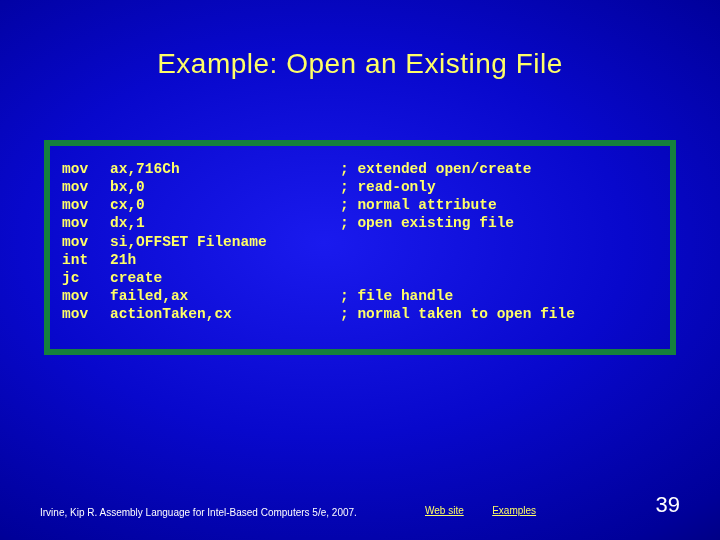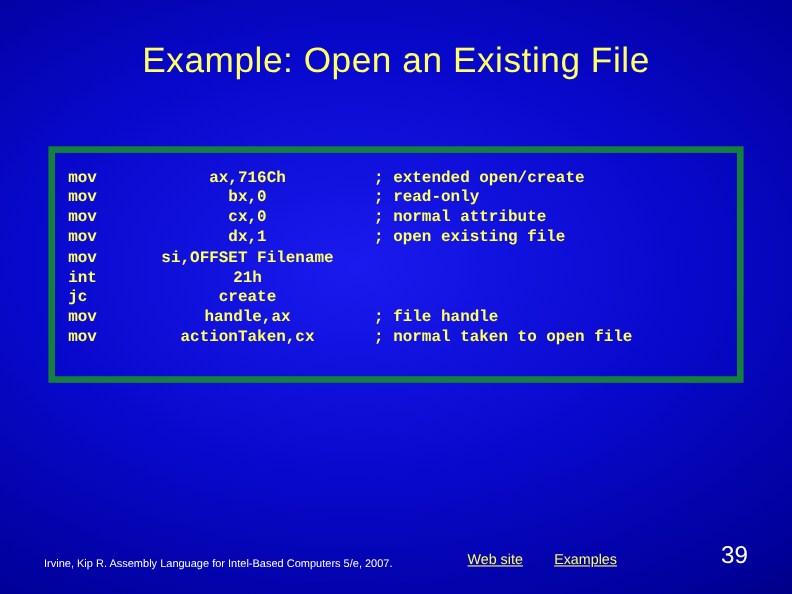--- a/index.html
+++ b/index.html
@@ -4,42 +4,42 @@
 <style>
   * { margin: 0; padding: 0; box-sizing: border-box; }
   html, body { width: 720px; height: 540px; overflow: hidden; }
   body {
     background: radial-gradient(ellipse 140% 120% at 45% 45%, #1a1aee 0%, #0808cc 30%, #000099 55%, #000044 80%, #000011 100%);
     font-family: Arial, Helvetica, sans-serif;
     position: relative;
   }
   .title {
     color: #ffff66;
-    font-size: 32px;
+    font-size: 28px;
     font-weight: 400;
     text-align: center;
-    padding-top: 36px;
+    padding-top: 48px;
     letter-spacing: 0.5px;
   }
   .code-box {
     margin: 60px 44px 0 44px;
     border: 6px solid #15803d;
     padding: 14px 12px 26px 12px;
   }
   .code-line {
     font-family: "Courier New", Courier, monospace;
     font-size: 14.5px;
     font-weight: bold;
     color: #ffff66;
     white-space: pre;
     line-height: 1.25;
     display: flex;
   }
   .col-inst { display: inline-block; width: 48px; }
-  .col-args { display: inline-block; width: 230px; text-align: center; }
+  .col-args { display: inline-block; width: 230px; }
   .col-comment { display: inline-block; text-align: center; }
   .footer {
     position: absolute;
     bottom: 22px;
     left: 0;
     width: 100%;
     display: flex;
     align-items: center;
   }
   .citation {
@@ -48,21 +48,21 @@
     padding-left: 40px;
     flex: 0 0 auto;
   }
   .links {
     position: absolute;
     left: 425px;
     bottom: 0;
   }
   .link {
     color: #ffff66;
-    font-size: 13px;
+    font-size: 10px;
     text-decoration: underline;
     margin-right: 24px;
     cursor: pointer;
   }
   .pagenum {
     position: absolute;
     right: 40px;
     bottom: 0;
     color: #ffffff;
     font-size: 22px;
@@ -74,21 +74,21 @@
 <h1 class="title">Example: Open an Existing File</h1>
 
 <div class="code-box">
   <div class="code-line"><span class="col-inst">mov</span><span class="col-args">ax,716Ch</span><span class="col-comment">; extended open/create</span></div>
   <div class="code-line"><span class="col-inst">mov</span><span class="col-args">bx,0</span><span class="col-comment">; read-only</span></div>
   <div class="code-line"><span class="col-inst">mov</span><span class="col-args">cx,0</span><span class="col-comment">; normal attribute</span></div>
   <div class="code-line"><span class="col-inst">mov</span><span class="col-args">dx,1</span><span class="col-comment">; open existing file</span></div>
   <div class="code-line"><span class="col-inst">mov</span><span class="col-args">si,OFFSET Filename</span><span class="col-comment"></span></div>
   <div class="code-line"><span class="col-inst">int</span><span class="col-args">21h</span><span class="col-comment"></span></div>
   <div class="code-line"><span class="col-inst">jc</span><span class="col-args">create</span><span class="col-comment"></span></div>
-  <div class="code-line"><span class="col-inst">mov</span><span class="col-args">handle,ax</span><span class="col-comment">; file handle</span></div>
+  <div class="code-line"><span class="col-inst">mov</span><span class="col-args">failed,ax</span><span class="col-comment">; file handle</span></div>
   <div class="code-line"><span class="col-inst">mov</span><span class="col-args">actionTaken,cx</span><span class="col-comment">; normal taken to open file</span></div>
 </div>
 
 <div class="footer">
   <div class="citation">Irvine, Kip R. Assembly Language for Intel-Based Computers 5/e, 2007.</div>
   <div class="links">
     <a class="link">Web site</a>
     <a class="link">Examples</a>
   </div>
   <div class="pagenum">39</div>

